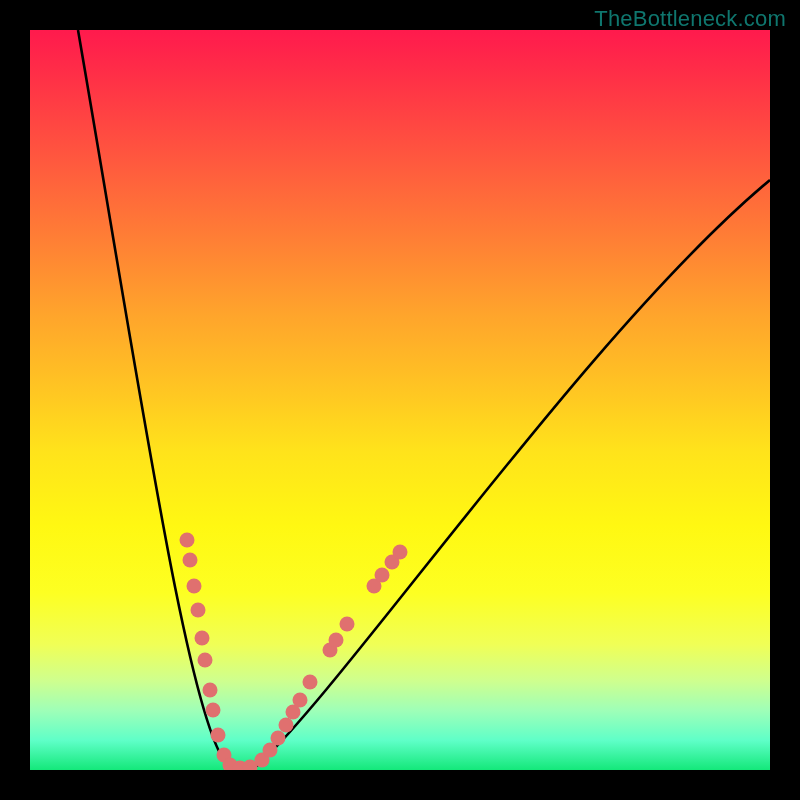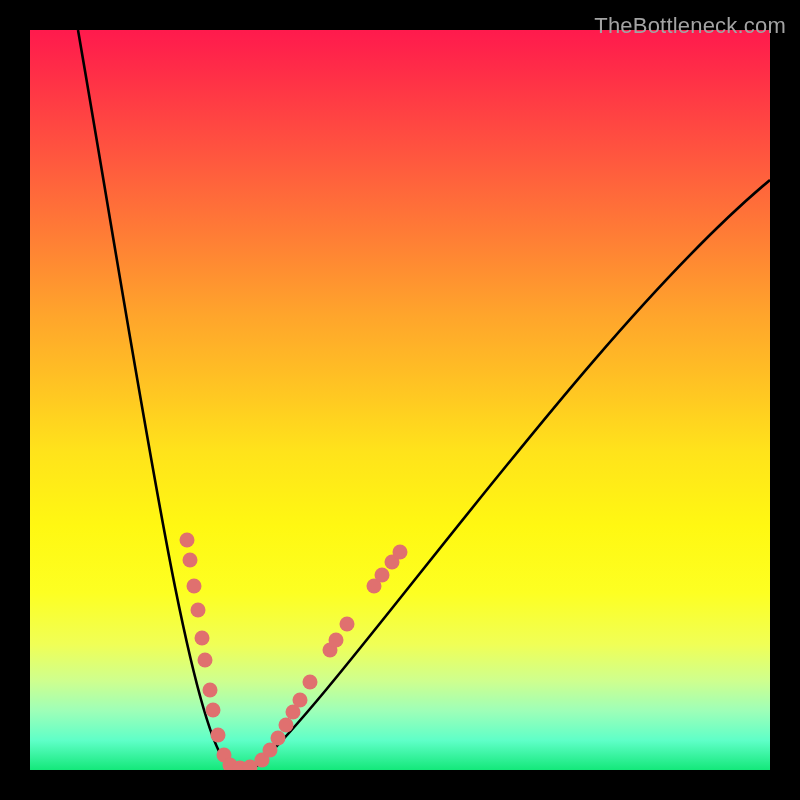--- a/index.html
+++ b/index.html
@@ -33,24 +33,23 @@
         #5fffc8 96%,
         #14e87a 100%
       );
     }
     .watermark {
       position: absolute;
       top: 6px;
       right: 14px;
       font-family: Arial, Helvetica, sans-serif;
       font-size: 22px;
-      color: #a3a3a3;
+      color: #0f766e;
       font-weight: 500;
       letter-spacing: 0.2px;
-      margin-top: 7px;
     }
     .curve-svg {
       position: absolute;
       left: 0; top: 0;
       width: 740px; height: 740px;
     }
   </style>
 </head>
 <body>
 

